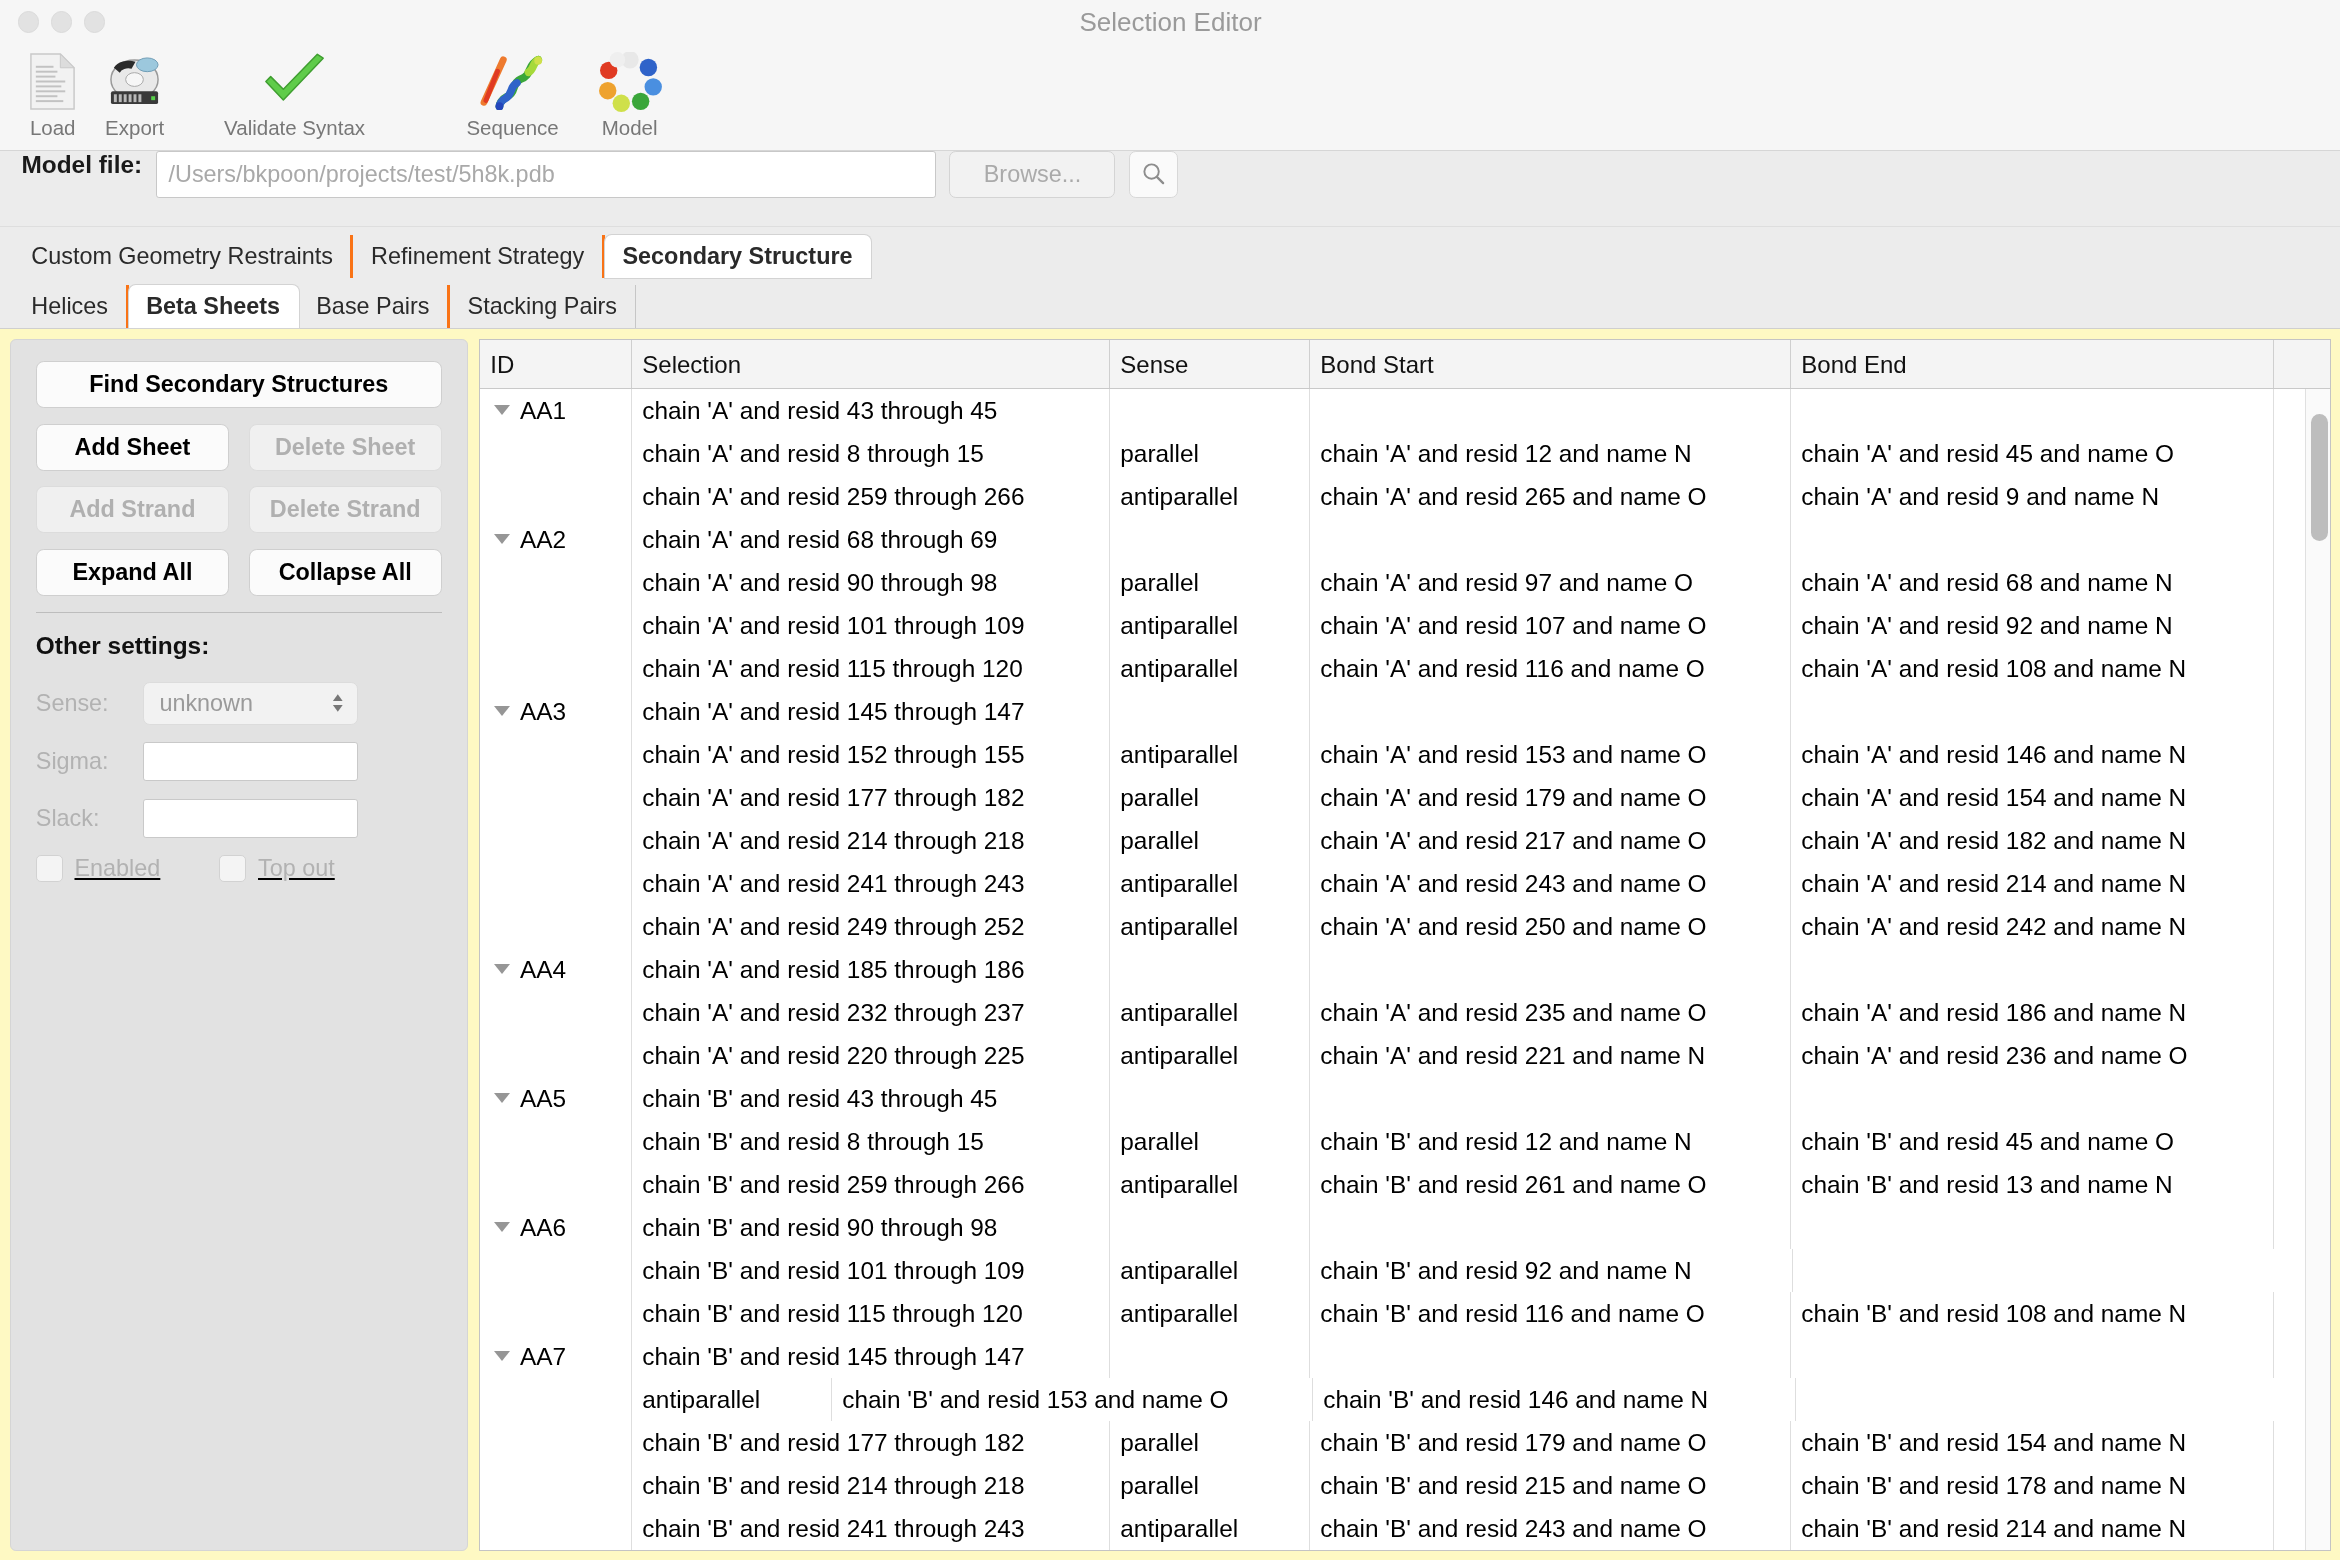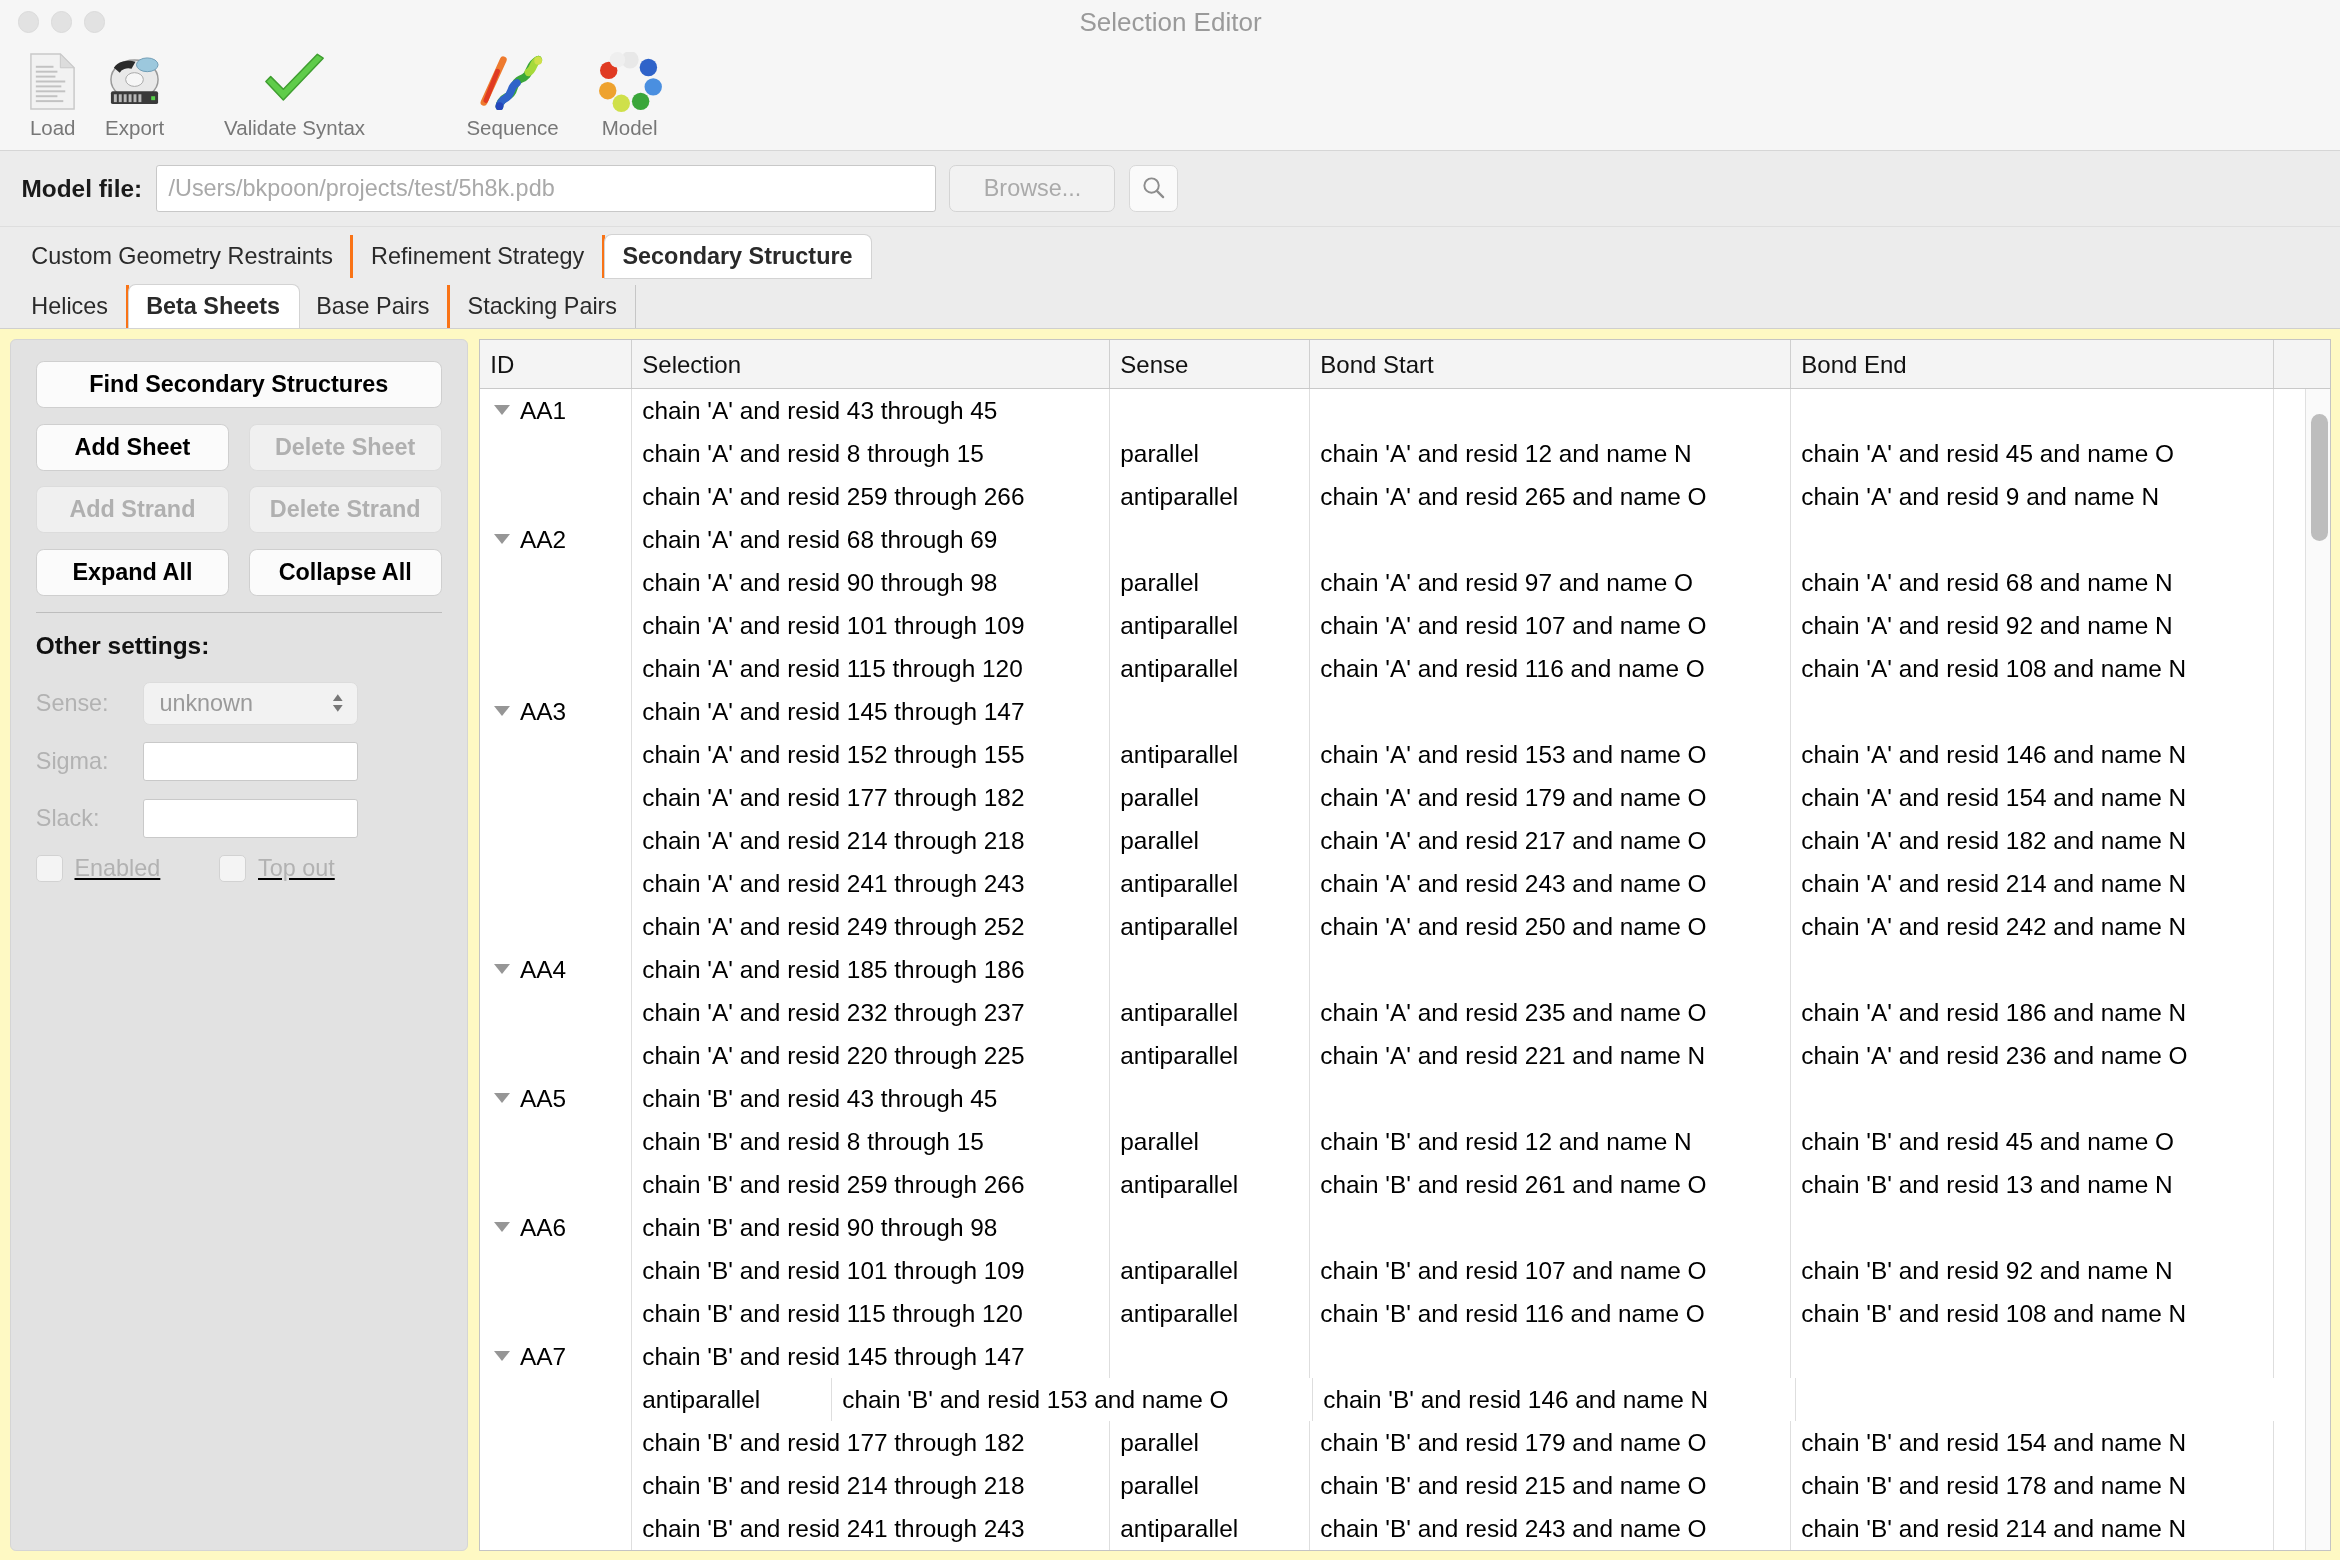--- a/index.html
+++ b/index.html
@@ -59,21 +59,21 @@
     white-space: nowrap;
   }
   .spacer-a { width: 23.4px; }
   .spacer-b { width: 59px; }
 
   
   .filerow {
     height: 76px;
     background: #ececec;
     display: flex;
-    align-items: center;
+    align-items: flex-start;
     padding-left: 21.5px;
     border-bottom: 1px solid #dedede;
   }
   .filelabel { font-size: 24.4px; color: #1a1a1a; font-weight: 600; margin-right: 13.7px; }
   .fileinput {
     width: 780px; height: 47px;
     background: #fff;
     border: 1px solid #c8c8c8;
     border-radius: 2.9px;
     font-size: 23.4px;
@@ -646,21 +646,20 @@
           <div class="td c-sel">chain 'B' and resid 90 through 98</div>
           <div class="td c-sen"></div>
           <div class="td c-bs"></div>
           <div class="td c-be"></div>
           <div class="td c-end"></div>
         </div>
         <div class="trow">
           <div class="td idcell c-id"></div>
           <div class="td c-sel">chain 'B' and resid 101 through 109</div>
           <div class="td c-sen">antiparallel</div>
-          <div class="td c-bs">chain 'B' and resid 107 and name O</div>
           <div class="td c-be">chain 'B' and resid 92 and name N</div>
           <div class="td c-end"></div>
         </div>
         <div class="trow">
           <div class="td idcell c-id"></div>
           <div class="td c-sel">chain 'B' and resid 115 through 120</div>
           <div class="td c-sen">antiparallel</div>
           <div class="td c-bs">chain 'B' and resid 116 and name O</div>
           <div class="td c-be">chain 'B' and resid 108 and name N</div>
           <div class="td c-end"></div>

